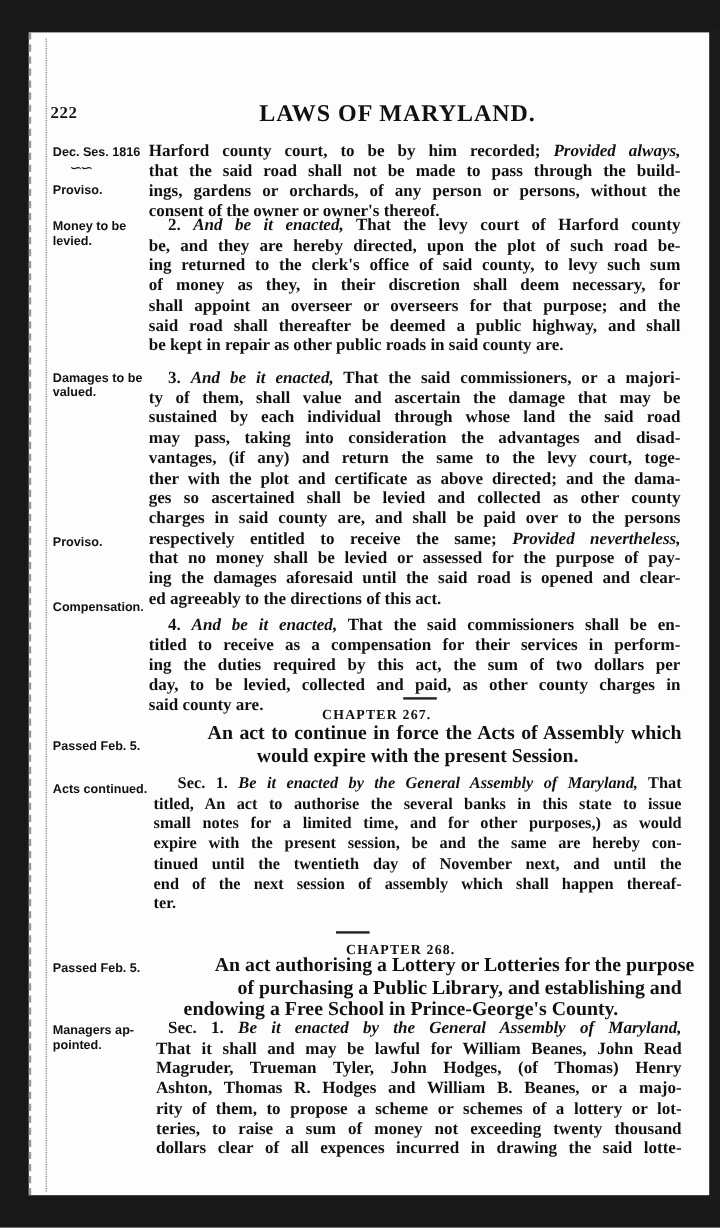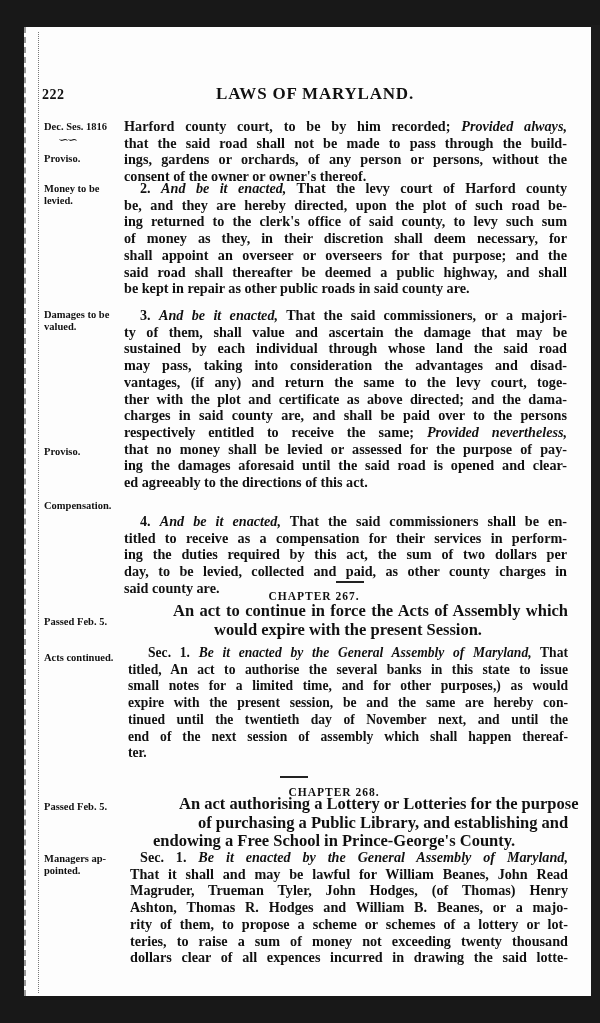--- a/index.html
+++ b/index.html
@@ -14,24 +14,24 @@
   }
   .page-inner-rule {
     position: absolute; left: 12px; top: 5px; bottom: 3px; width: 0;
     border-left: 1px dotted #777;
   }
   .right-edge {
     position: absolute; left: 591px; top: 25px; width: 9px; height: 975px; background: #1b1b1b;
   }
   .running-head { position: absolute; top: 84px; left: 0; width: 600px; height: 22px; }
   .page-number { position: absolute; left: 42px; top: 3px; font-size: 14px; font-weight: bold; letter-spacing: 0.5px; }
-  .head-title { position: absolute; left: 216px; top: 0; font-size: 17px; font-weight: bold; letter-spacing: 0.8px; }
+  .head-title { position: absolute; left: 216px; top: 0; font-size: 20px; font-weight: bold; letter-spacing: 0.8px; }
   .margin-note {
     position: absolute; left: 44px; font-size: 10.5px; line-height: 12px; font-weight: bold; width: 80px;
-    font-family: Liberation Serif, serif;
+    font-family: Liberation Sans, sans-serif;
   }
   .squiggle { position: absolute; left: 58px; font-size: 13px; letter-spacing: -2px; }
   .text {
     position: absolute; left: 124px; width: 443px;
     font-size: 14.2px; line-height: 16.7px; font-weight: bold; text-align: justify;
     font-family: "Liberation Serif", serif;
   }
   .text .line { display: block; white-space: nowrap; text-align-last: justify; text-align: justify; }
   .text .line.last { text-align-last: left; }
   .text .indent { padding-left: 16px; }
@@ -82,20 +82,21 @@
 
 <div class="margin-note" style="top:309px; width:78px;">Damages to be valued.</div>
 <div class="margin-note" style="top:446px;">Proviso.</div>
 <div class="text" style="top:307px;">
   <span class="line indent"><span>3.</span> <em>And be it enacted,</em> <span>That the said commissioners, or a majori-</span></span>
   <span class="line">ty of them, shall value and ascertain the damage that may be</span>
   <span class="line">sustained by each individual through whose land the said road</span>
   <span class="line">may pass, taking into consideration the advantages and disad-</span>
   <span class="line">vantages, (if any) and return the same to the levy court, toge-</span>
   <span class="line">ther with the plot and certificate as above directed; and the dama-</span>
+  <span class="line">ges so ascertained shall be levied and collected as other county</span>
   <span class="line">charges in said county are, and shall be paid over to the persons</span>
   <span class="line"><span>respectively entitled to receive the same;</span> <em>Provided nevertheless,</em></span>
   <span class="line">that no money shall be levied or assessed for the purpose of pay-</span>
   <span class="line">ing the damages aforesaid until the said road is opened and clear-</span>
   <span class="line last">ed agreeably to the directions of this act.</span>
 </div>
 
 <div class="margin-note" style="top:500px;">Compensation.</div>
 <div class="text" style="top:513px;">
   <span class="line indent"><span>4.</span> <em>And be it enacted,</em> <span>That the said commissioners shall be en-</span></span>

